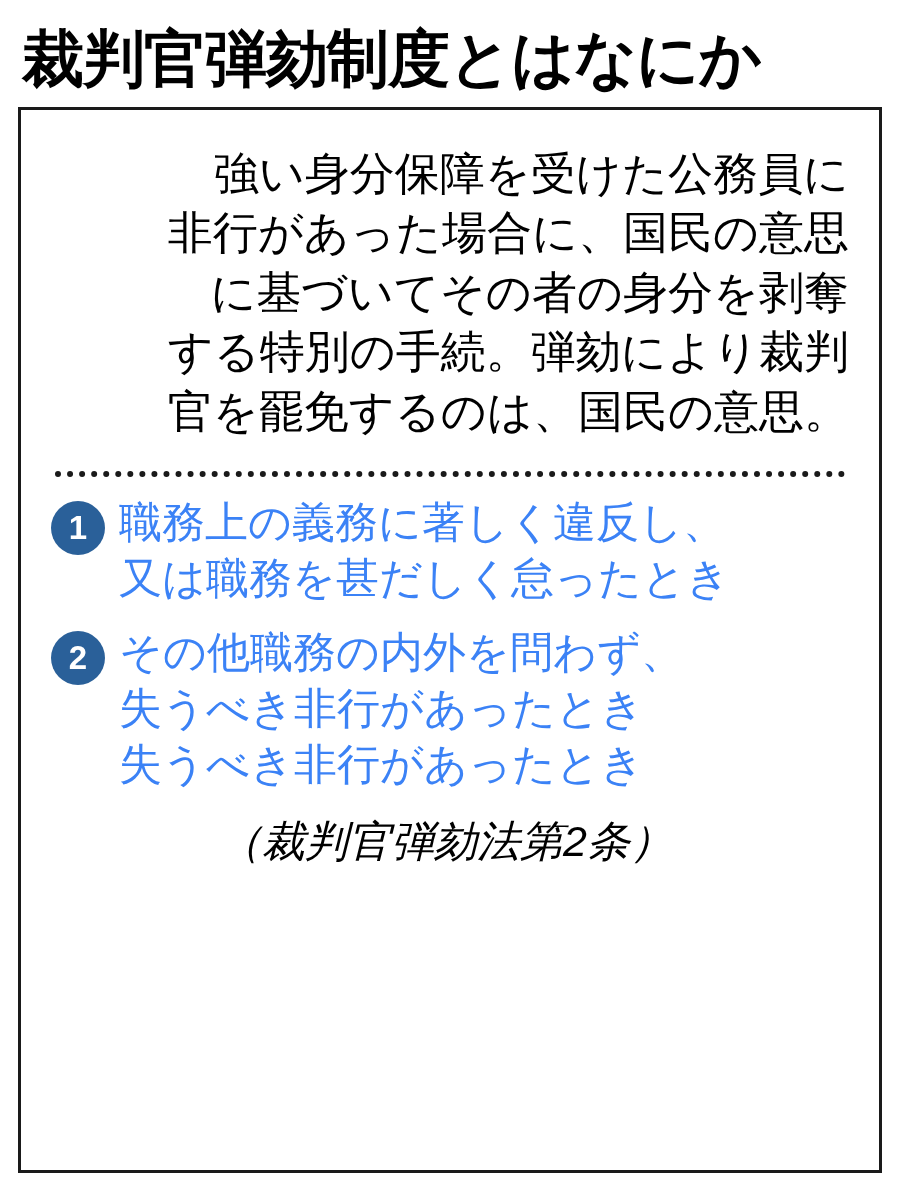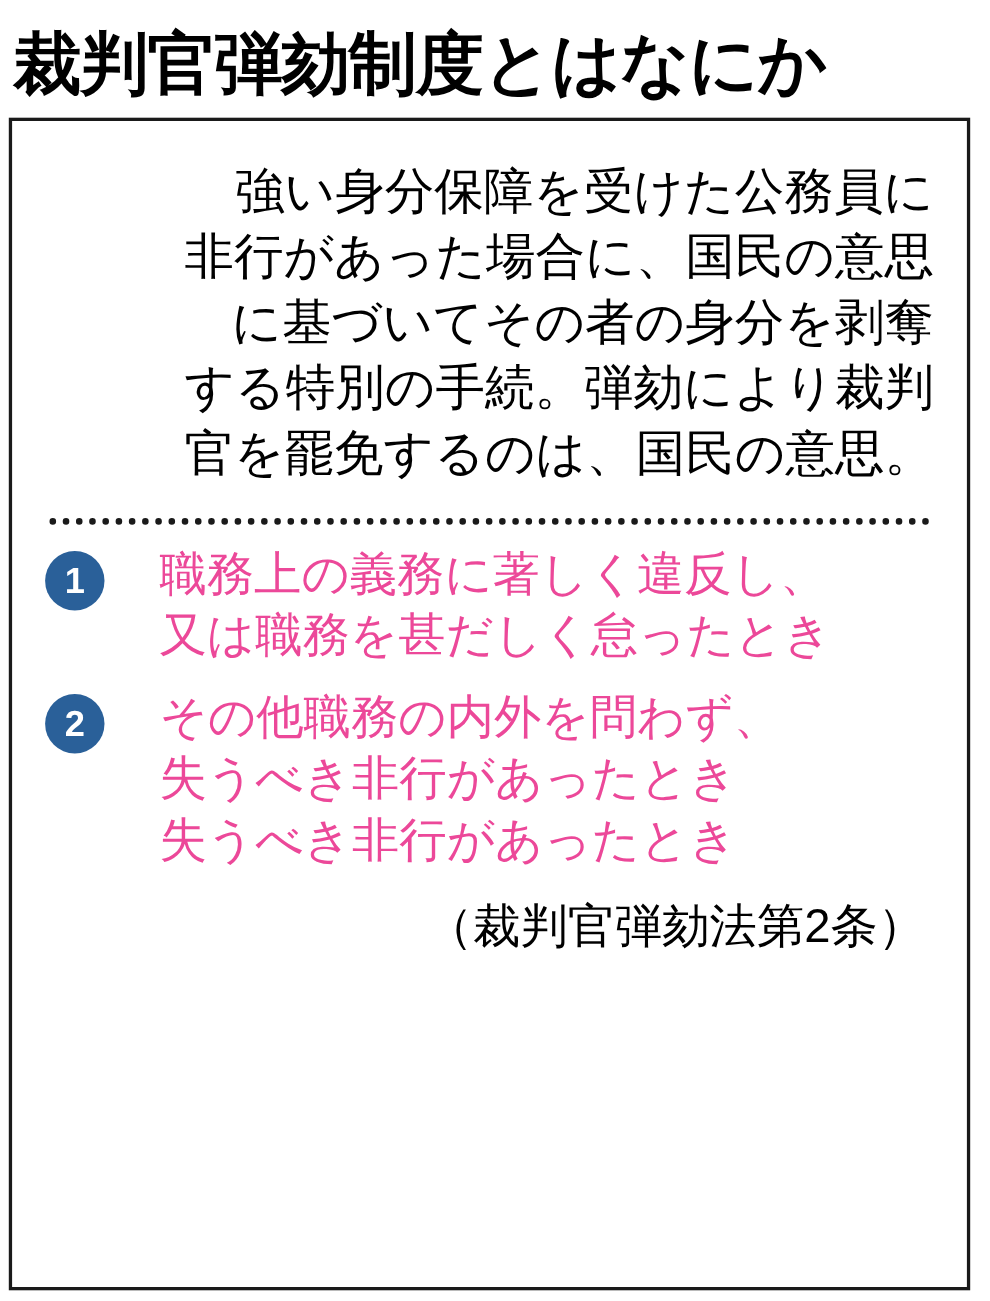--- a/index.html
+++ b/index.html
@@ -12,21 +12,21 @@
     height: 1183px;
     font-family: "Liberation Sans", "DejaVu Sans", sans-serif;
     color: #111111;
     position: relative;
     overflow: hidden;
   }
   .page {
     width: 900px;
     height: 1183px;
     box-sizing: border-box;
-    padding: 18px 18px 10px 8px;
+    padding: 18px 18px 10px 18px;
     display: flex;
     flex-direction: column;
   }
   .headline {
     font-size: 62px;
     font-weight: 700;
     letter-spacing: -1px;
     line-height: 1.05;
     margin: 8px 0 16px 4px;
     color: #000000;
@@ -75,32 +75,32 @@
     font-size: 33px;
     font-weight: 700;
     display: flex;
     align-items: center;
     justify-content: center;
     margin-top: 6px;
   }
   .item-text {
     font-size: 43px;
     line-height: 1.3;
-    color: #ec4899;
-    margin-left: 36px;
+    color: #3b82f6;
   }
   .item-text p {
     margin: 0;
   }
   .source {
     margin-top: 20px;
     font-size: 43px;
-    text-align: right;
+    text-align: center;
     padding-right: 8px;
     color: #000000;
+    font-style: italic;
   }
 </style>
 </head>
 <body>
 
 <div class="page">
 
   <h1 class="headline">裁判官弾劾制度とはなにか</h1>
 
   <div class="card">

